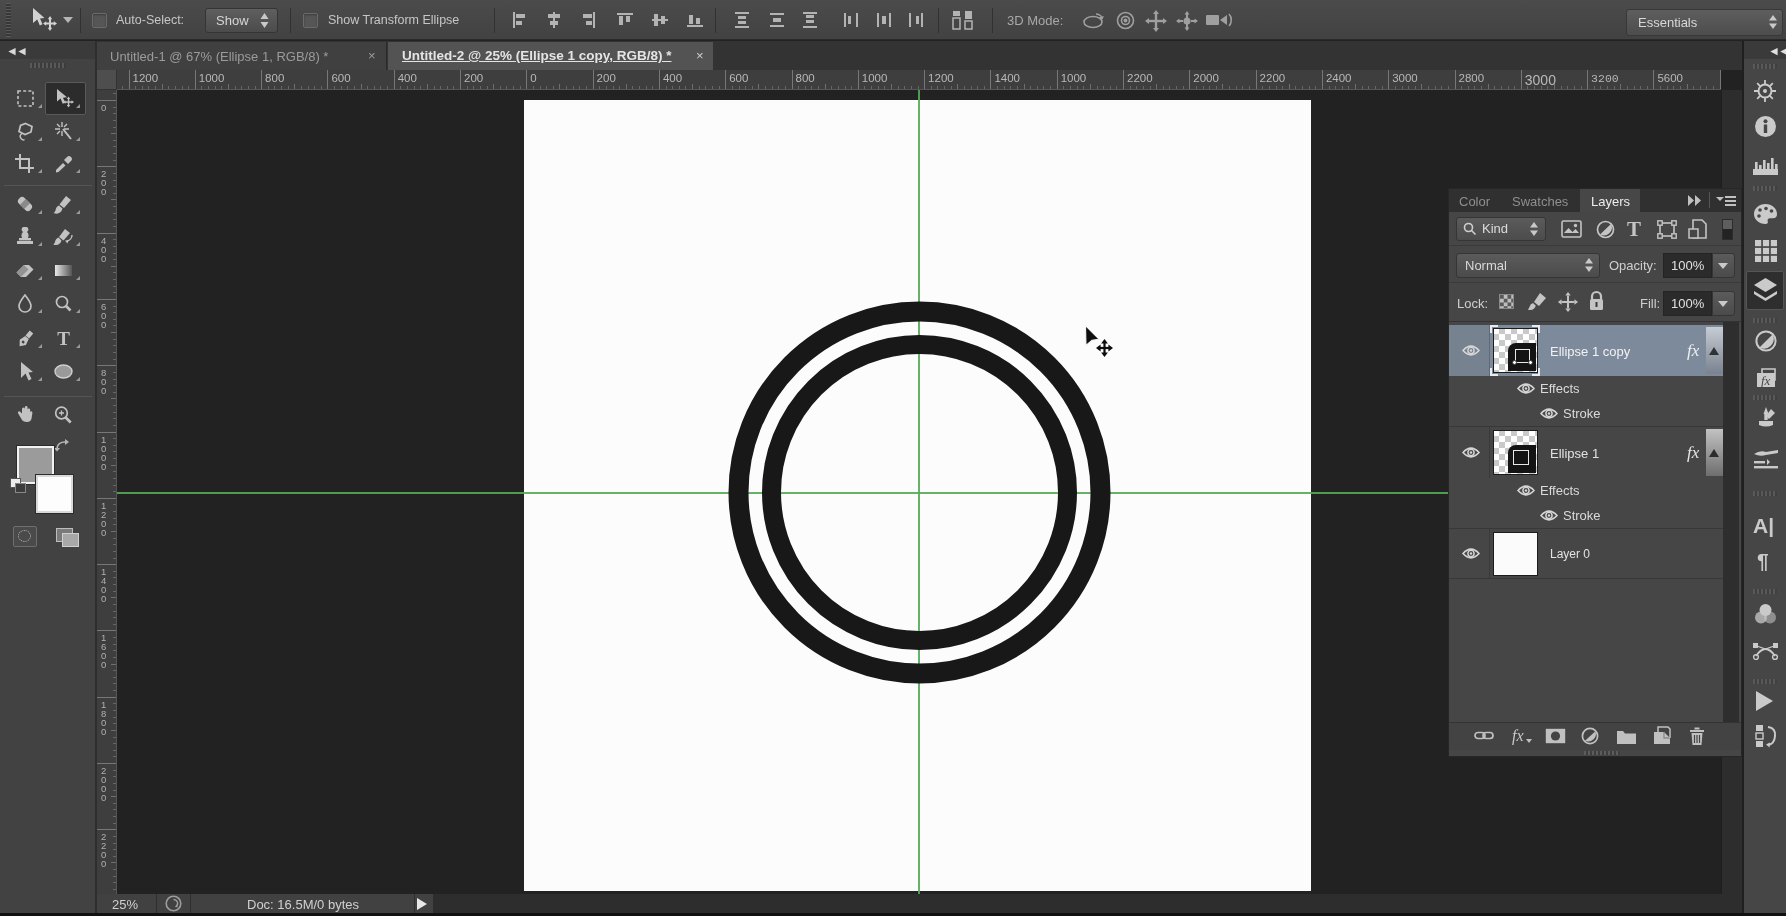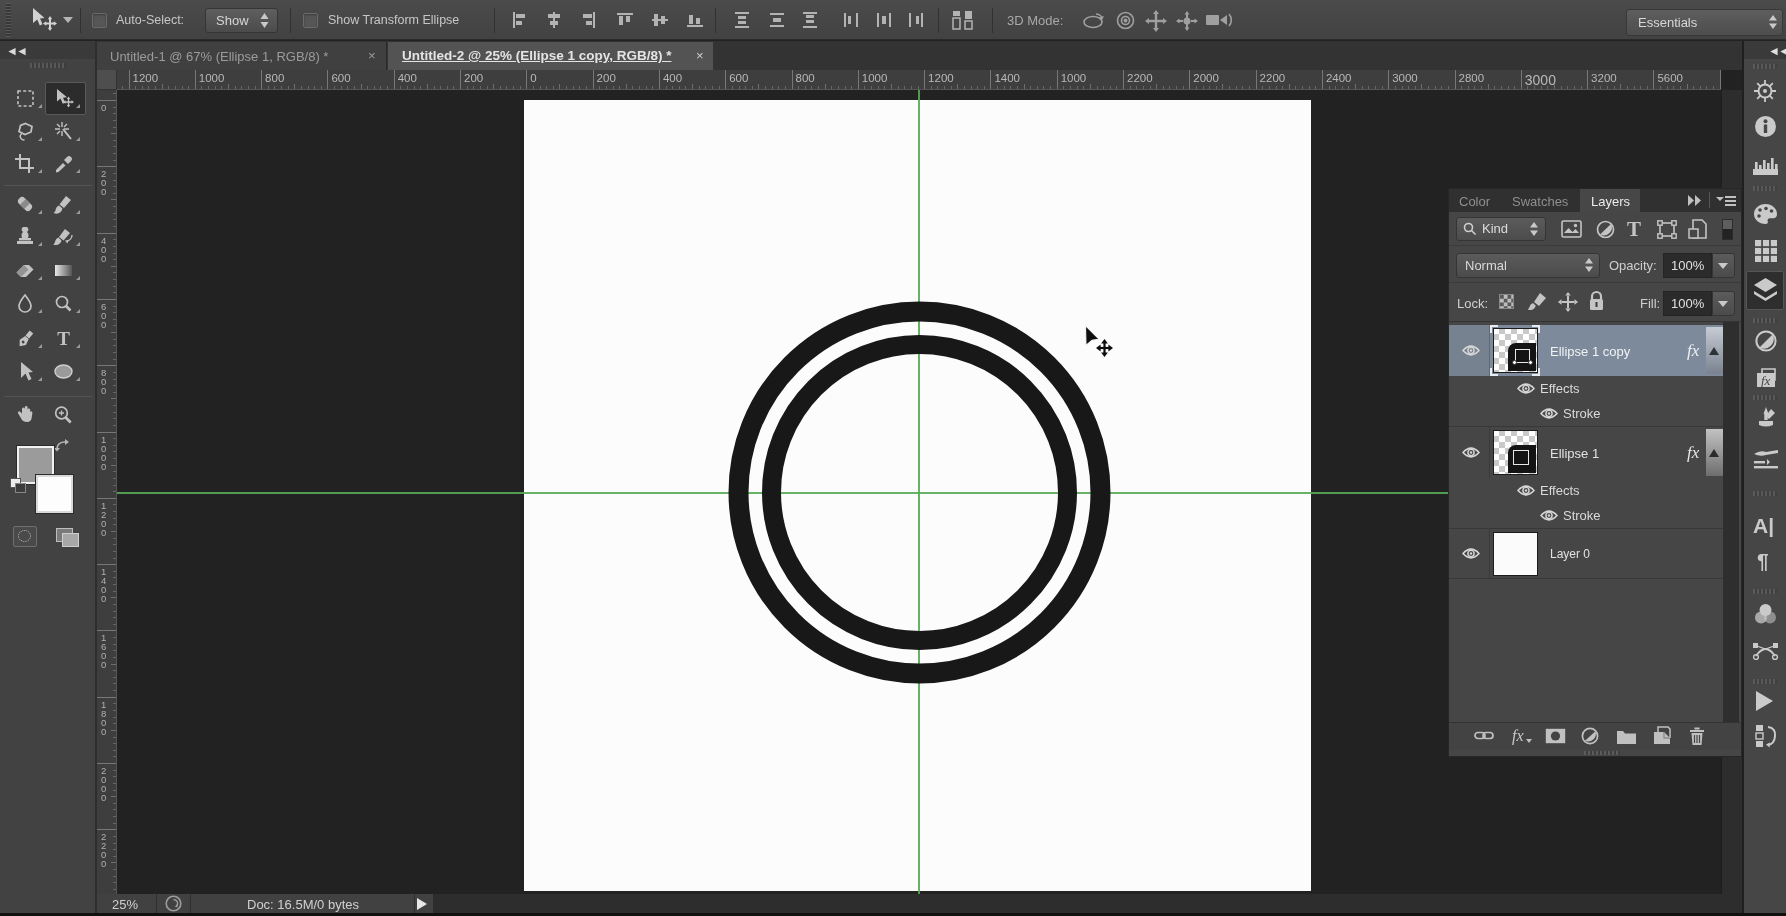--- a/index.html
+++ b/index.html
@@ -508,21 +508,21 @@
     <div class="ab" style="left:1410.4px;top:16px;width:1px;height:4px;background:#666;"></div>
     <div class="ab" style="left:1417.1px;top:16px;width:1px;height:4px;background:#666;"></div>
     <div class="ab" style="left:1423.7px;top:16px;width:1px;height:4px;background:#666;"></div>
     <div class="ab" style="left:1430.3px;top:16px;width:1px;height:4px;background:#666;"></div>
     <div class="ab" style="left:1437.0px;top:14px;width:1px;height:6px;background:#6e6e6e;"></div>
     <div class="ab" style="left:1443.6px;top:16px;width:1px;height:4px;background:#666;"></div>
     <div class="ab" style="left:1450.2px;top:16px;width:1px;height:4px;background:#666;"></div>
     <div class="ab" style="left:1456.8px;top:16px;width:1px;height:4px;background:#666;"></div>
     <div class="ab" style="left:1463.5px;top:16px;width:1px;height:4px;background:#666;"></div>
     <div class="ab" style="left:1470.1px;top:0;width:1px;height:20px;background:#777;"></div>
-    <div class="ab" style="left:1474.1px;top:2px;font-size:11.5px;color:#b8b8b8;">3200</div>
+    <div class="ab" style="left:1474.1px;top:2px;font-size:11.5px;color:#b8b8b8;font-family:Liberation Mono, monospace;">3200</div>
     <div class="ab" style="left:1476.7px;top:16px;width:1px;height:4px;background:#666;"></div>
     <div class="ab" style="left:1483.4px;top:16px;width:1px;height:4px;background:#666;"></div>
     <div class="ab" style="left:1490.0px;top:16px;width:1px;height:4px;background:#666;"></div>
     <div class="ab" style="left:1496.6px;top:16px;width:1px;height:4px;background:#666;"></div>
     <div class="ab" style="left:1503.2px;top:14px;width:1px;height:6px;background:#6e6e6e;"></div>
     <div class="ab" style="left:1509.9px;top:16px;width:1px;height:4px;background:#666;"></div>
     <div class="ab" style="left:1516.5px;top:16px;width:1px;height:4px;background:#666;"></div>
     <div class="ab" style="left:1523.1px;top:16px;width:1px;height:4px;background:#666;"></div>
     <div class="ab" style="left:1529.8px;top:16px;width:1px;height:4px;background:#666;"></div>
     <div class="ab" style="left:1536.4px;top:0;width:1px;height:20px;background:#777;"></div>

